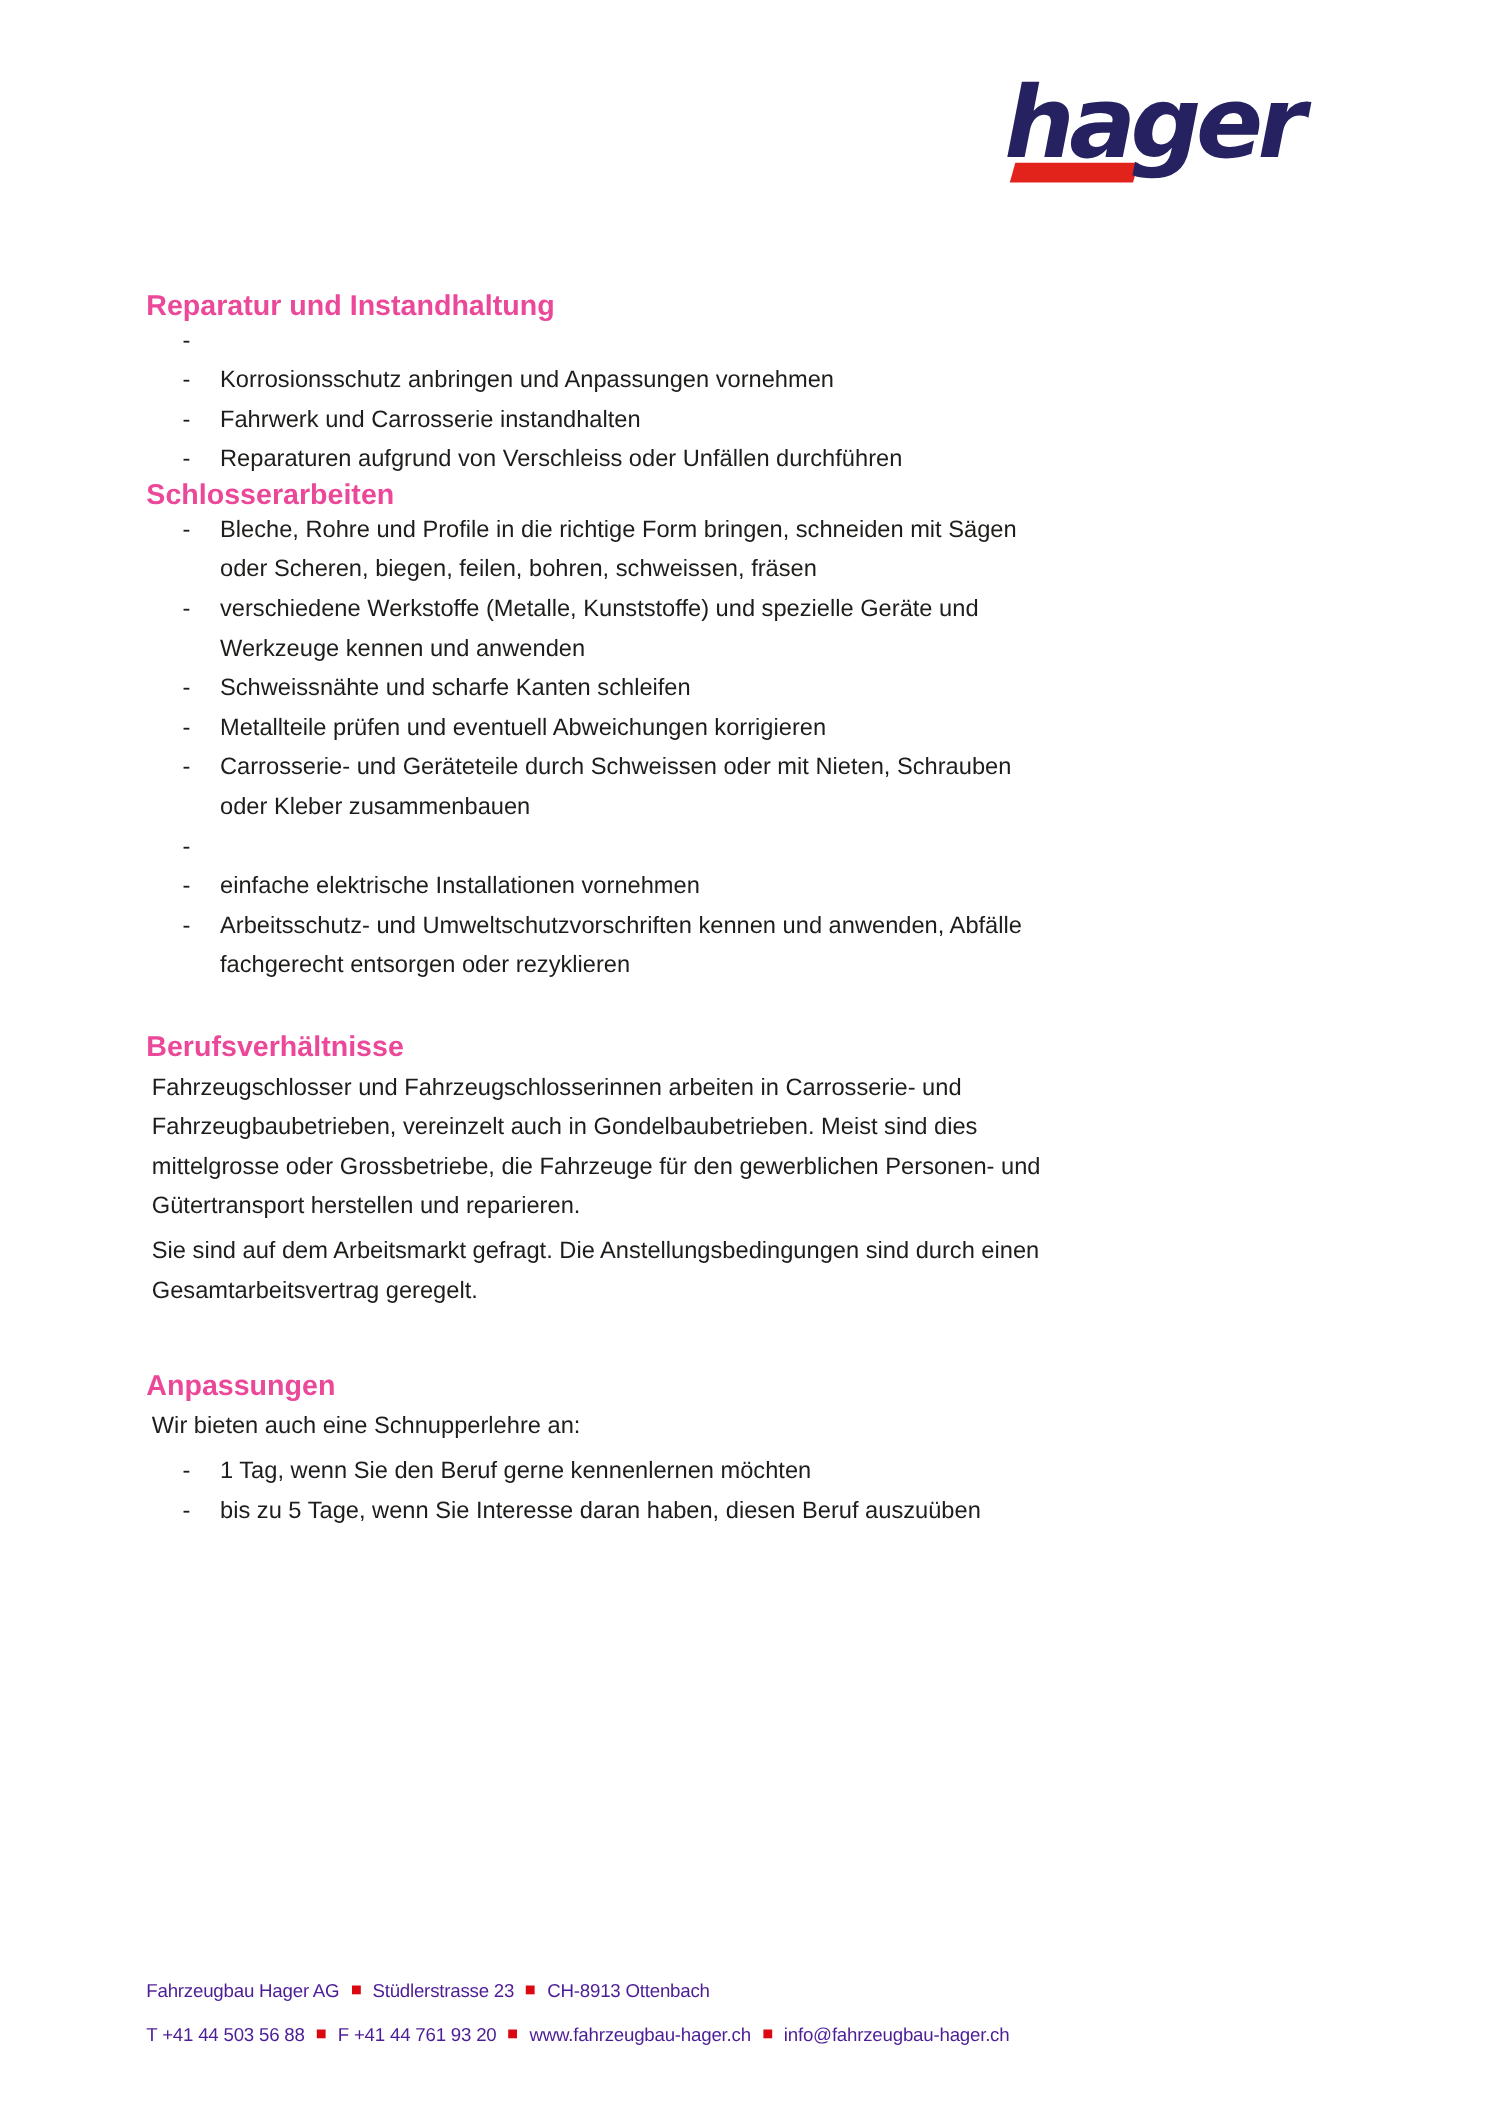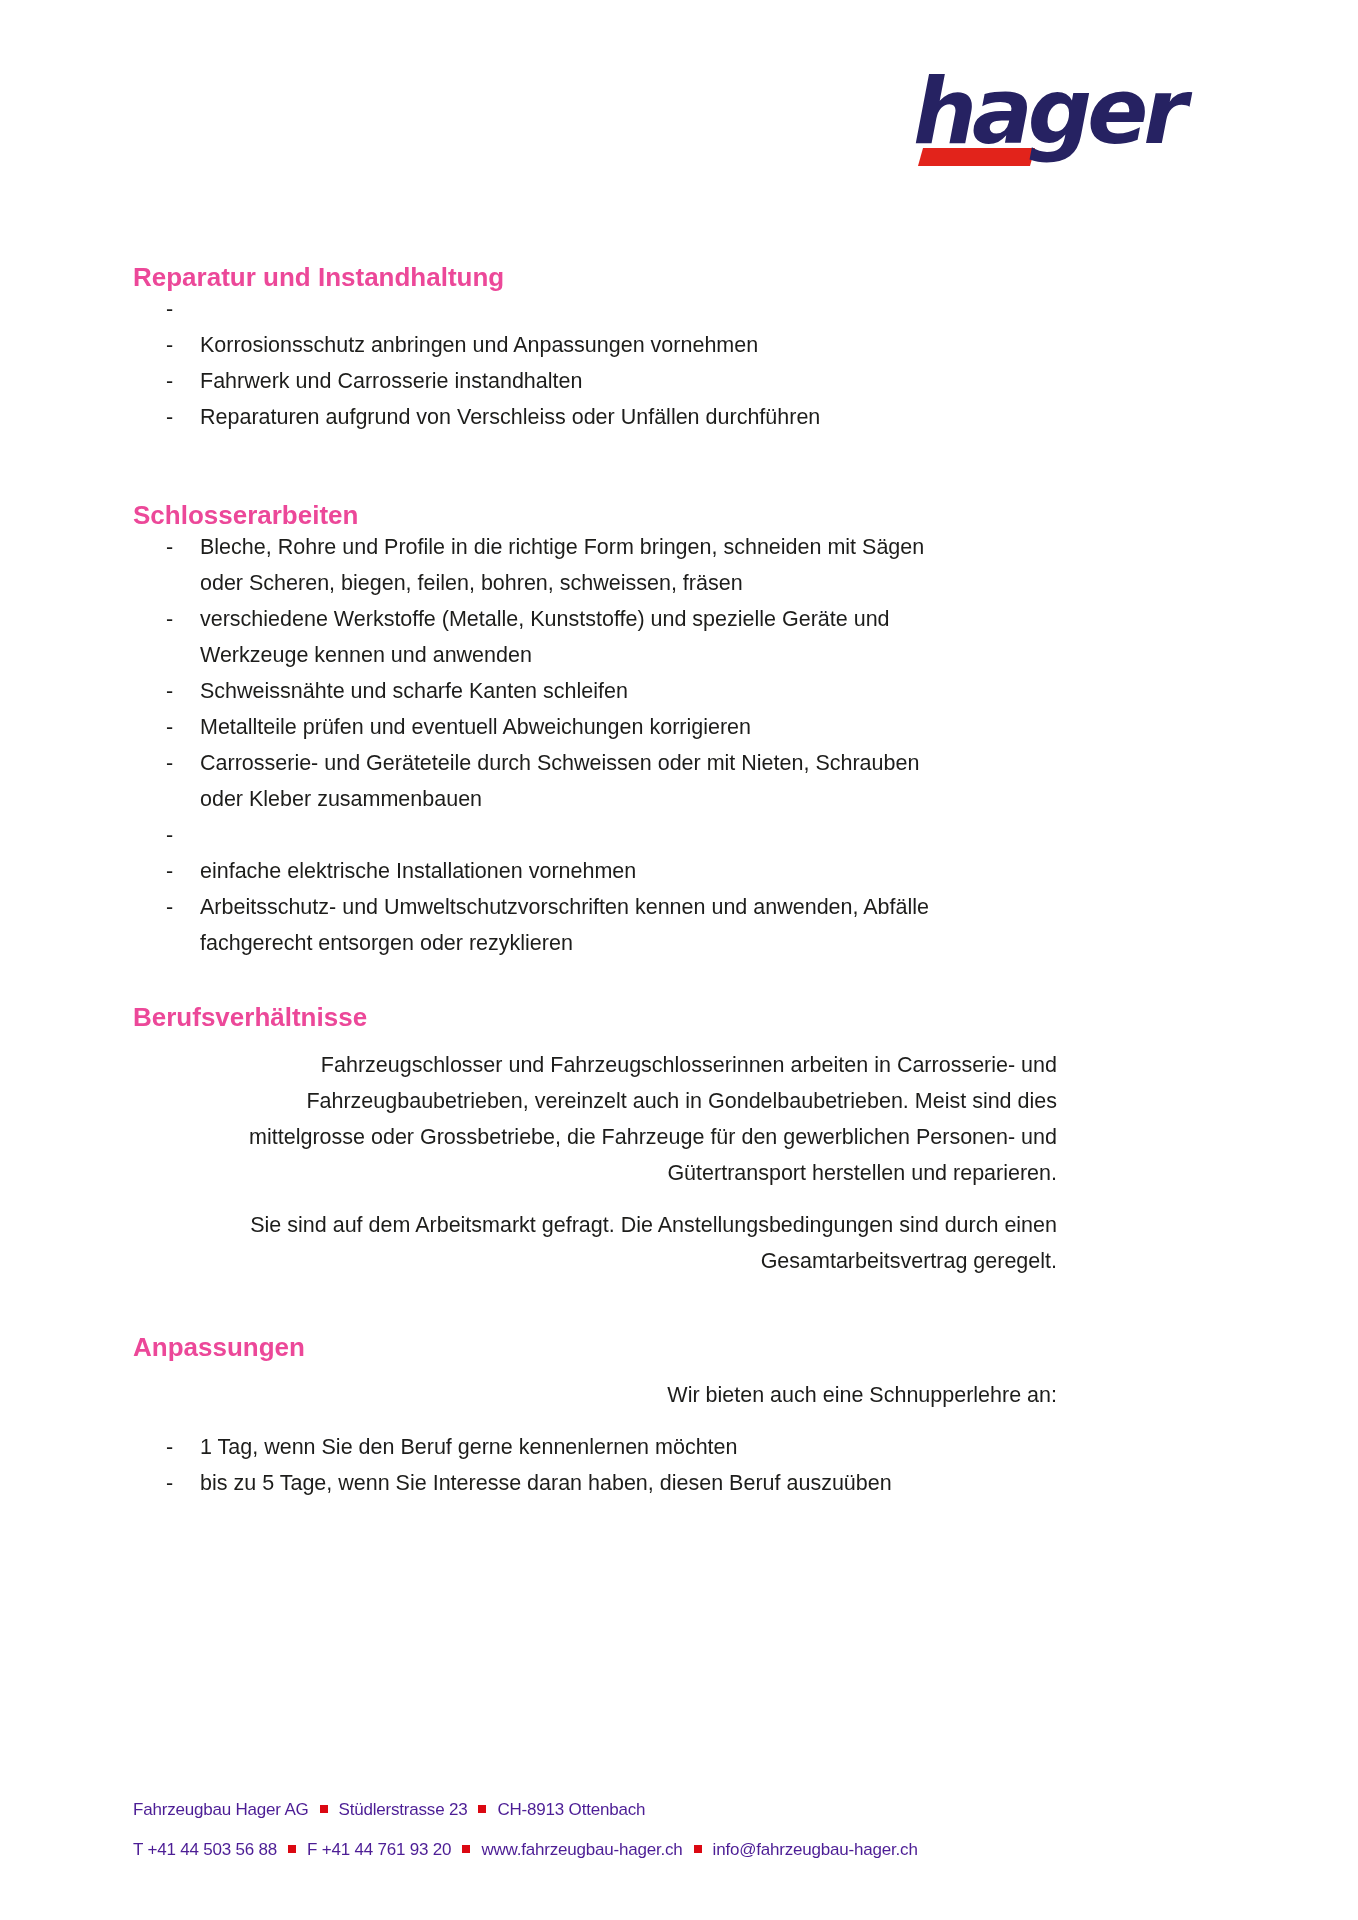--- a/index.html
+++ b/index.html
@@ -22,21 +22,21 @@
     width: 940px;
   }
   h2 {
     font-size: 26px;
     line-height: 28px;
     font-weight: bold;
     margin: 0;
     color: #ec4899;
   }
   .h-sec1 { margin-top: 263px; }
-  .h-sec2 { margin-top: 66px; }
+  .h-sec2 { }
   .h-sec3 { margin-top: 42px; }
   .h-sec4 { margin-top: 54px; }
   ul.dashlist {
     list-style: none;
     margin: 0; padding: 0;
     font-size: 21.5px;
     line-height: 36px;
   }
   .ul-1 { margin-top: 26px; }
   .ul-2 { margin-top: 18px; }
@@ -46,25 +46,24 @@
     flex: none;
     width: 34px;
     margin-left: 33px;
     line-height: 36px;
   }
   .li-text {
     white-space: pre;
     line-height: 36px;
   }
   p.body-par {
-    margin: 16px;
+    margin: 5px;
     font-size: 21.5px;
     line-height: 36px;
     white-space: pre;
-    text-align: right;
   }
   .p-1 { margin-top: 24px; }
   .p-2 { margin-top: 21px; }
   .p-intro { margin-top: 24px; }
   .footer {
     position: absolute;
     left: 133px; top: 1790px;
     font-size: 17px;
     letter-spacing: -0.2px;
     color: #4c1d95;

